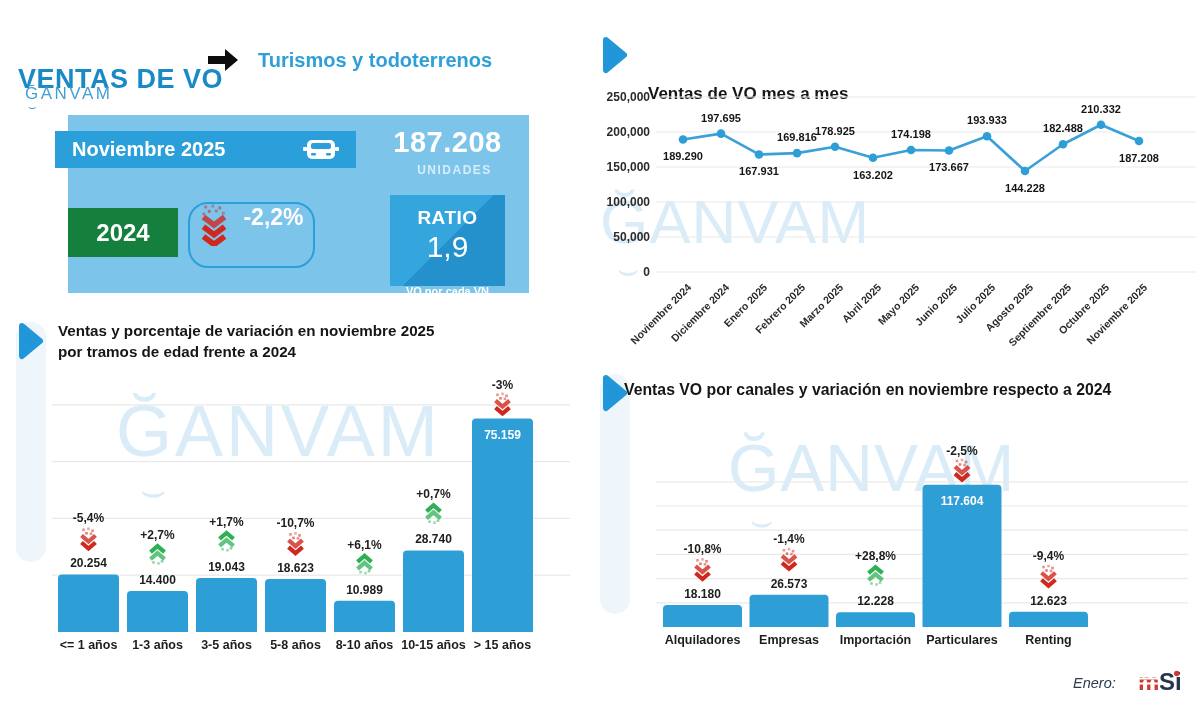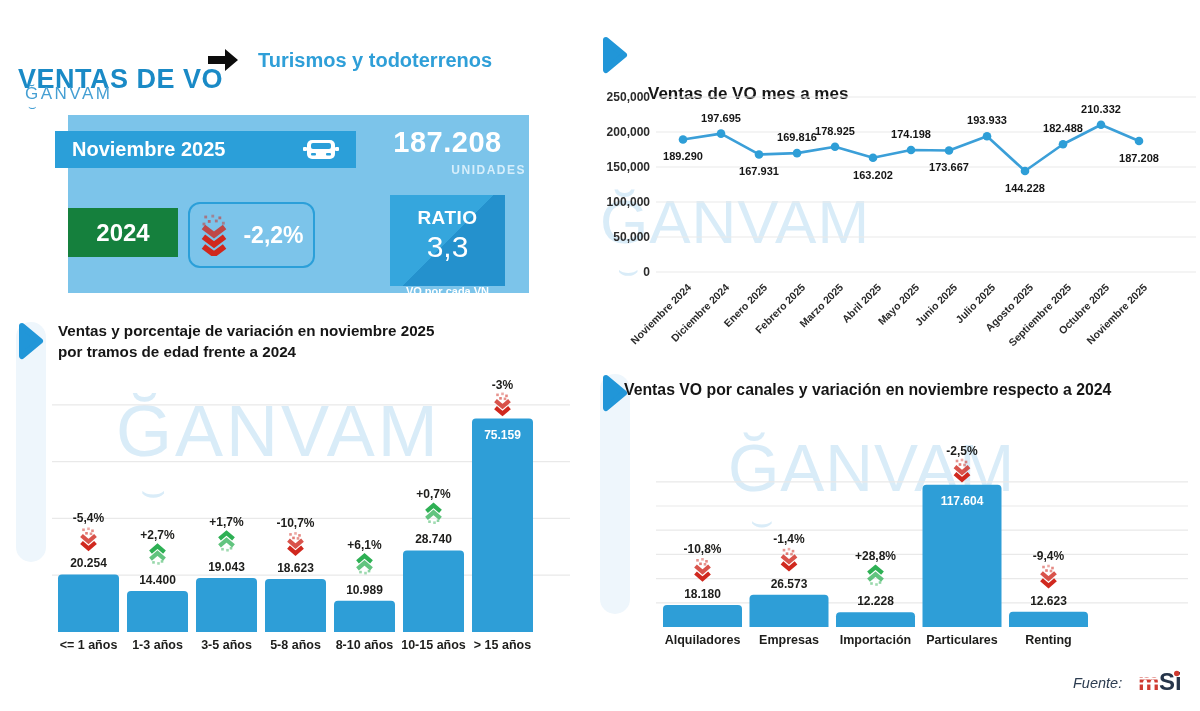--- a/index.html
+++ b/index.html
@@ -7,23 +7,23 @@
   .abs{position:absolute;}
   .page-title{left:18px;top:40px;font-size:27px;font-weight:bold;color:#1a8ac6;letter-spacing:.5px;margin-top:24px;}
   .subtitle{left:258px;top:49px;font-size:20px;font-weight:bold;color:#2f9fd8;}
   .logo-text{left:25px;top:84px;font-size:17px;color:#459fd3;letter-spacing:2.5px;}
   .logo-mark{left:28px;top:99px;font-size:13px;color:#459fd3;}
   .panel{left:68px;top:115px;width:461px;height:178px;background:#7cc4ea;}
   .nov-box{left:55px;top:131px;width:301px;height:37px;background:#2b9fd9;display:flex;align-items:center;padding-left:17px;box-sizing:border-box;}
   .nov-box span{color:#fff;font-size:20px;font-weight:bold;}
   .nov-box svg{margin-left:auto;margin-right:16px;}
   .units-value{left:385px;top:126px;width:125px;text-align:center;color:#fff;font-weight:bold;font-size:29px;letter-spacing:.5px;}
-  .units-label{left:401px;top:163px;width:125px;text-align:right;color:#d6eefb;font-weight:bold;font-size:12px;letter-spacing:1.5px;}
+  .units-label{left:392px;top:163px;width:125px;text-align:center;color:#d6eefb;font-weight:bold;font-size:12px;letter-spacing:1.5px;}
   .year-box{left:68px;top:208px;width:110px;height:49px;background:#15803d;display:flex;align-items:center;justify-content:center;color:#fff;font-size:24px;font-weight:bold;}
-  .var-box{left:188px;top:202px;width:127px;height:66px;border:2.5px solid #2b9fd9;border-radius:12px;display:flex;align-items:center;justify-content:center;gap:14px;box-sizing:border-box;}
+  .var-box{left:188px;top:202px;width:127px;height:66px;border:2.5px solid #2b9fd9;border-radius:20px;display:flex;justify-content:center;gap:14px;box-sizing:border-box;}
   .var-box span{color:#fff;font-size:23px;font-weight:bold;}
   .ratio-box{left:390px;top:195px;width:115px;height:91px;background:linear-gradient(135deg,#35a6dd 0%,#35a6dd 50%,#2491cd 50%,#2491cd 100%);text-align:center;color:#fff;box-sizing:border-box;padding-top:12px;}
   .ratio-label{font-size:19px;font-weight:bold;letter-spacing:.5px;}
   .ratio-value{font-size:30px;margin-top:1px;}
   .ratio-sub{font-size:11px;font-weight:bold;margin-top:21px;}
   .strip{width:30px;background:#eef6fc;border-radius:15px;}
   .chart-title{font-weight:bold;color:#161616;}
   .age-title{left:58px;top:320px;width:400px;font-size:15.2px;line-height:1.4;}
   .line-title{left:648px;top:43px;font-size:17px;white-space:nowrap;margin-top:41px;}
   .ch-title{left:624px;top:381px;font-size:15.8px;white-space:nowrap;}
@@ -77,21 +77,21 @@
       <rect x="4" y="9" width="3.2" height="3.2" opacity=".5"></rect>
     </g>
     <path d="M5,14 L17,23 L29,14" stroke="#d0281e" stroke-width="6.5" fill="none" opacity=".8"></path>
     <path d="M5,25 L17,34 L29,25" stroke="#d0281e" stroke-width="6.5" fill="none"></path>
     <path d="M5,36 L17,45 L29,36" stroke="#d0281e" stroke-width="6.5" fill="none"></path>
   </svg>
   <span>-2,2%</span>
 </div>
 <div class="abs ratio-box">
   <div class="ratio-label">RATIO</div>
-  <div class="ratio-value">3,3</div>
+  <div class="ratio-value">1,9</div>
   <div class="ratio-sub">VO por cada VN</div>
 </div>
 
 <div class="abs strip" style="left:16px;top:322px;height:240px;"></div>
 <svg class="abs" style="left:18px;top:322px;" width="26" height="38" viewBox="0 0 26 38">
   <polygon points="4,4 22,19 4,34" fill="#2196d8" stroke="#2196d8" stroke-width="6" stroke-linejoin="round"></polygon>
 </svg>
 <div class="abs chart-title age-title">Ventas y porcentaje de variación en noviembre 2025 por tramos de edad frente a 2024</div>
 <div class="abs watermark wm-age">ĞANVAM</div>
 <div class="abs watermark wm-age-mark">⌣</div>
@@ -368,20 +368,20 @@
         <rect x="397.2" y="151.22617" width="2.6" height="2.6" fill="#d0281e" opacity="0.6"></rect>
         <rect x="401.7" y="151.72617" width="2.6" height="2.6" fill="#d0281e" opacity="0.5"></rect>
         <path d="M393.5,154.72617 L400.5,160.72617 L407.5,154.72617" stroke="#d0281e" stroke-width="4.2" fill="none" opacity="0.8"></path>
         <path d="M393.5,161.72617 L400.5,167.72617 L407.5,161.72617" stroke="#d0281e" stroke-width="4.2" fill="none" opacity="1"></path>
       </g>
       <text x="400.5" y="141.72617" font-size="12" fill="#1d1d1b" text-anchor="middle" font-family="&quot;Liberation Sans&quot;, sans-serif" font-weight="bold">-9,4%</text>
       <text x="400.5" y="226" font-size="12.5" fill="#1d1d1b" text-anchor="middle" font-family="&quot;Liberation Sans&quot;, sans-serif" font-weight="bold">Renting</text>
     </g>
   </svg>
 
-<div class="abs fuente">Fuente:</div>
+<div class="abs fuente">Enero:</div>
 <svg id="msi-logo" class="abs" style="left:1136px;top:668px;" width="58" height="28" viewBox="0 0 56 28">
     <text x="1" y="22" font-size="24" fill="#cf3a30" text-anchor="start" font-family="&quot;Liberation Sans&quot;, sans-serif" font-weight="bold">m</text>
     <rect x="0" y="9.5" width="21" height="2" fill="#ffffff"></rect>
     <rect x="0" y="14.5" width="21" height="2" fill="#ffffff"></rect>
     <text x="22" y="22" font-size="24" fill="#26354a" text-anchor="start" font-family="&quot;Liberation Sans&quot;, sans-serif" font-weight="bold">Si</text>
     <circle cx="39.8" cy="5.5" r="2.8" fill="#cf3a30"></circle>
   </svg>
 
 </body></html>

